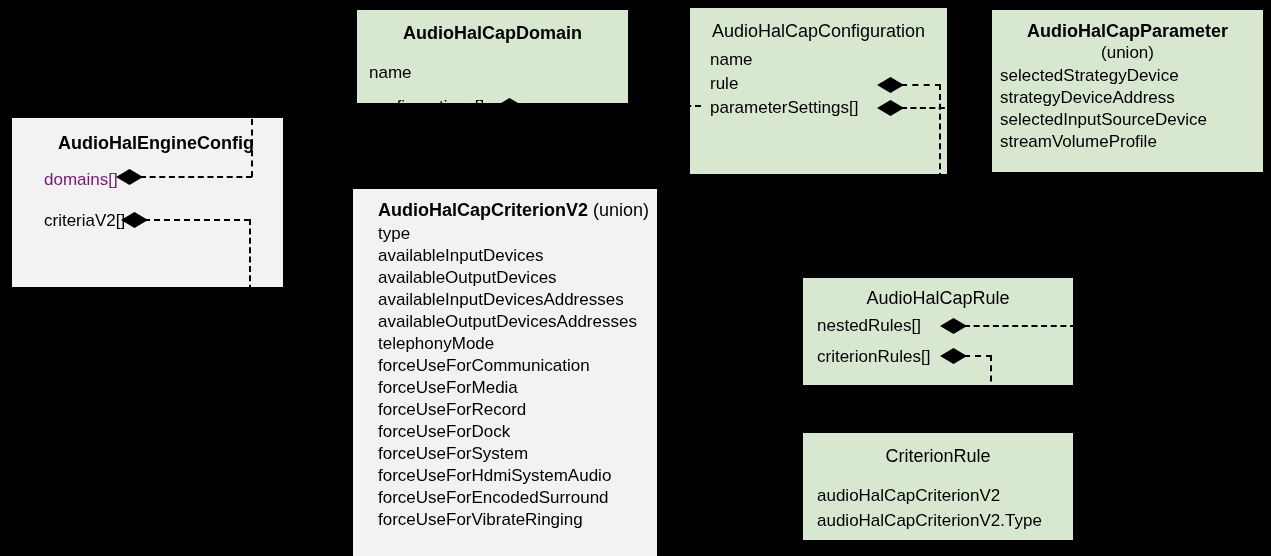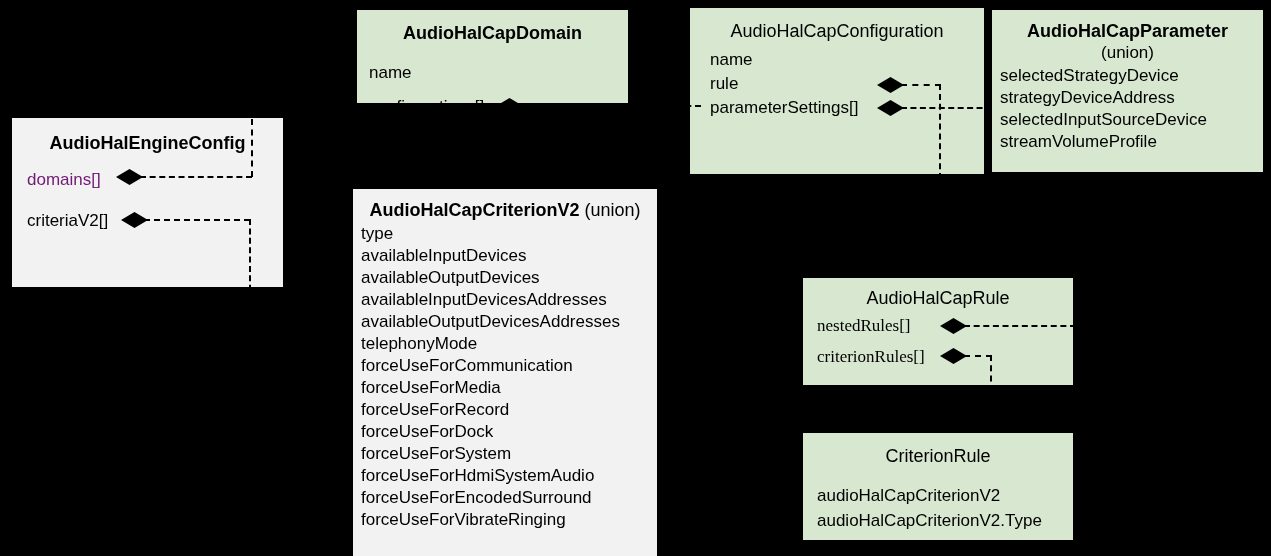--- a/index.html
+++ b/index.html
@@ -11,21 +11,21 @@
     overflow: hidden;
     font-family: "Liberation Sans", sans-serif;
     color: #000000;
   }
   .box {
     position: absolute;
     z-index: 1;
     box-sizing: border-box;
   }
   .box.green { background: #d8e8d0; }
-  .box.gray  { background: #f2f2f2; }
+  .box.gray  { background: #f2f2f2; padding-left: 17px; }
   .box-title {
     text-align: center;
     font-size: 18px;
     line-height: 22px;
     white-space: nowrap;
   }
   .bold { font-weight: bold; }
   .field {
     font-size: 17px;
     white-space: nowrap;
@@ -38,40 +38,40 @@
   #box-engine .fields    { padding: 15px 0 0 15px; }
   #box-engine .field     { line-height: 21px; }
   #box-engine .field + .field { margin-top: 20px; }
 
   #box-domain        { left: 357px; top: 10px;  width: 271px; height: 93px; }
   #box-domain .box-title { padding-top: 12px; }
   #box-domain .fields    { padding: 18px 0 0 12px; }
   #box-domain .field     { line-height: 21px; }
   #box-domain .field + .field { margin-top: 13px; }
 
-  #box-configuration { left: 690px; top: 8px;   width: 294px; height: 166px; }
+  #box-configuration { left: 690px; top: 8px;   width: 257px; height: 166px; }
   #box-configuration .box-title { padding-top: 12px; }
   #box-configuration .fields    { padding: 6px 0 0 20px; }
   #box-configuration .field     { line-height: 24px; }
 
   #box-parameter     { left: 992px; top: 10px;  width: 271px; height: 162px; }
   #box-parameter .box-title { padding-top: 10px; }
   #box-parameter .union-line { text-align: center; font-size: 17px; line-height: 21px; }
   #box-parameter .fields    { padding: 2px 0 0 8px; }
   #box-parameter .field     { line-height: 22px; }
 
   #box-criterion-v2  { left: 353px; top: 189px; width: 304px; height: 429px; }
   #box-criterion-v2 .box-title { padding-top: 10px; }
   #box-criterion-v2 .fields    { padding: 2px 0 0 8px; }
   #box-criterion-v2 .field     { line-height: 22px; }
 
   #box-rule          { left: 803px; top: 278px; width: 270px; height: 107px; }
   #box-rule .box-title { padding-top: 9px; }
   #box-rule .fields    { padding: 6px 0 0 14px; }
-  #box-rule .field     { line-height: 21px; font-family: Liberation Serif, serif; }
+  #box-rule .field     { line-height: 21px; }
   #box-rule .field + .field { margin-top: 10px; }
 
   #box-criterion-rule { left: 803px; top: 433px; width: 270px; height: 107px; }
   #box-criterion-rule .box-title { padding-top: 12px; }
   #box-criterion-rule .fields    { padding: 16px 0 0 14px; }
   #box-criterion-rule .field     { line-height: 25px; }
 
   
   .hline, .vline, .diamond { position: absolute; z-index: 5; }
   .hline { height: 0; border-top: 2px dashed #000; }

